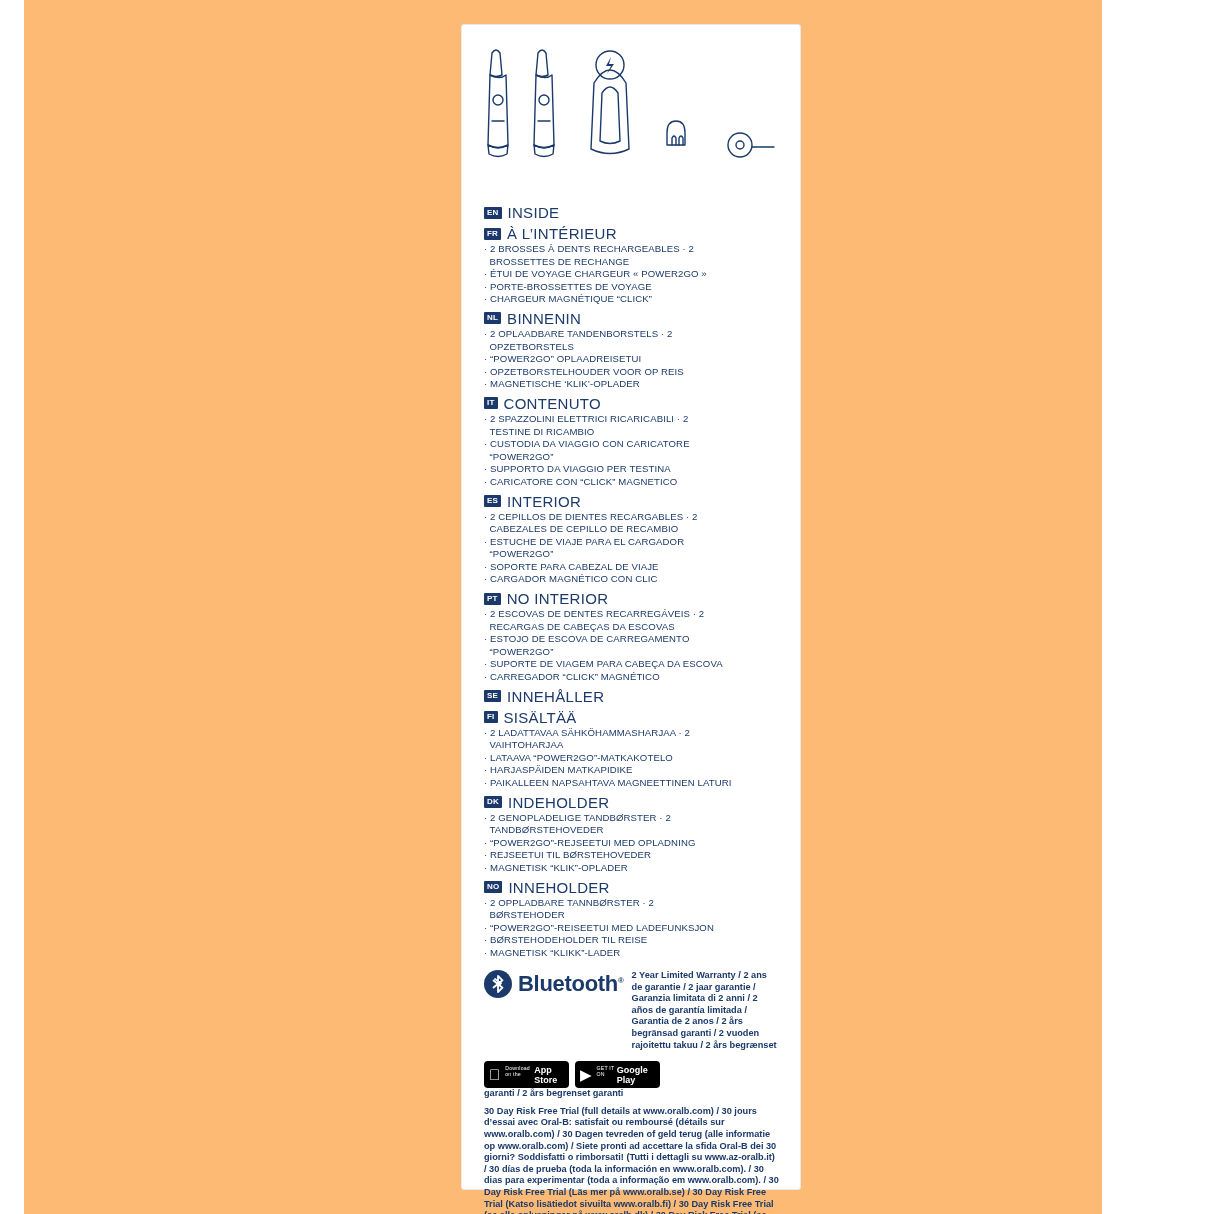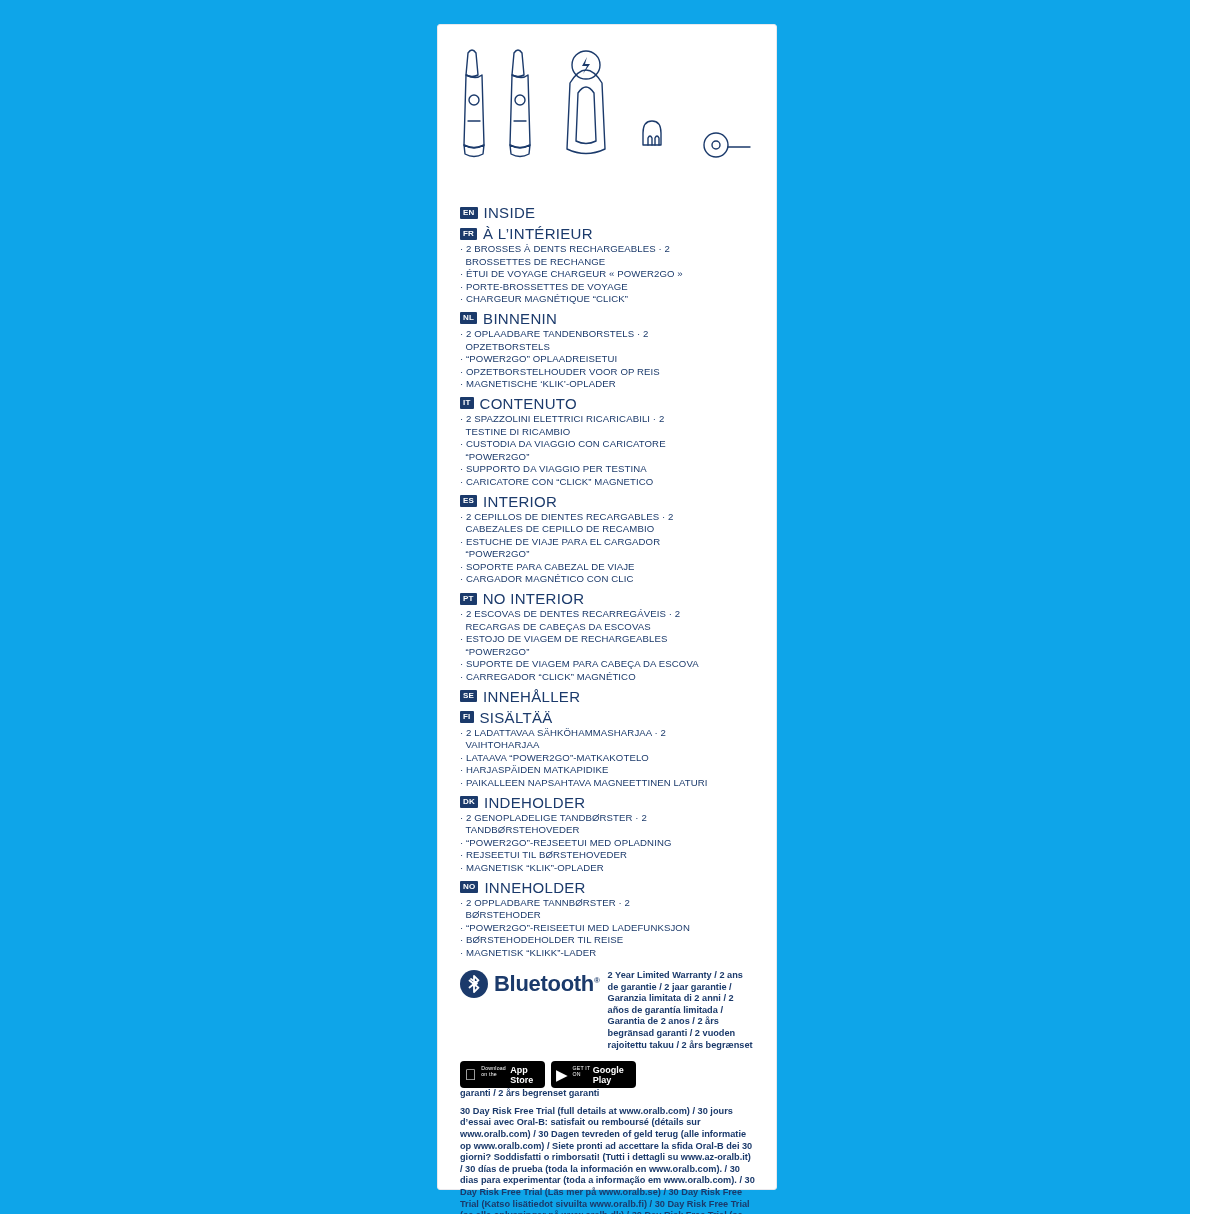--- a/index.html
+++ b/index.html
@@ -1,17 +1,17 @@
 <!DOCTYPE html>
 <html><head>
 <meta charset="utf-8">
 <style>
   html,body{margin:0;padding:0;background:#ffffff;}
   body{width:1214px;height:1214px;font-family:"Liberation Sans",sans-serif;}
-  .page{position:relative;width:1190px;height:1214px;background:#0ea5e9;}
+  .page{position:relative;width:1078px;height:1214px;background:#fdba74;margin-left:24px;}
   .panel{position:absolute;left:437px;top:24px;width:340px;height:1166px;background:#ffffff;border:1px solid #e9e9ed;border-radius:3px;box-sizing:border-box;}
   .art{position:absolute;left:0;top:0;width:340px;height:160px;}
   .content{position:absolute;left:22px;top:175px;width:296px;}
   .lang-block{margin-bottom:1px;}
   .lang-head{display:flex;align-items:center;gap:6px;margin:4px 0 1px 0;}
   .flag{display:inline-block;background:#1b3a6b;color:#ffffff;font-size:8px;font-weight:700;line-height:10px;padding:1px 3px 1px 3px;letter-spacing:.2px;border-radius:1px;}
   .lang-title{color:#1b3a6b;font-size:15px;font-weight:400;letter-spacing:.3px;}
   .lang-lines{color:#1b3a6b;font-size:9.6px;line-height:12.6px;letter-spacing:.1px;}
   .lang-lines div{white-space:pre-wrap;}
   .footer{position:absolute;left:22px;top:945px;width:296px;}
@@ -145,21 +145,21 @@
       </div>
 
       <div class="lang-block">
         <div class="lang-head">
           <span class="flag">PT</span>
           <span class="lang-title">NO INTERIOR</span>
         </div>
         <div class="lang-lines">
           <div>· 2 ESCOVAS DE DENTES RECARREGÁVEIS · 2</div>
           <div>  RECARGAS DE CABEÇAS DA ESCOVAS</div>
-          <div>· ESTOJO DE VIAGEM DE RECHARGEABLES</div>
+          <div>· ESTOJO DE ESCOVA DE CARREGAMENTO</div>
           <div>  “POWER2GO”</div>
           <div>· SUPORTE DE VIAGEM PARA CABEÇA DA ESCOVA</div>
           <div>· CARREGADOR “CLICK” MAGNÉTICO</div>
         </div>
       </div>
 
       <div class="lang-block">
         <div class="lang-head">
           <span class="flag">SE</span>
           <span class="lang-title">INNEHÅLLER</span>

